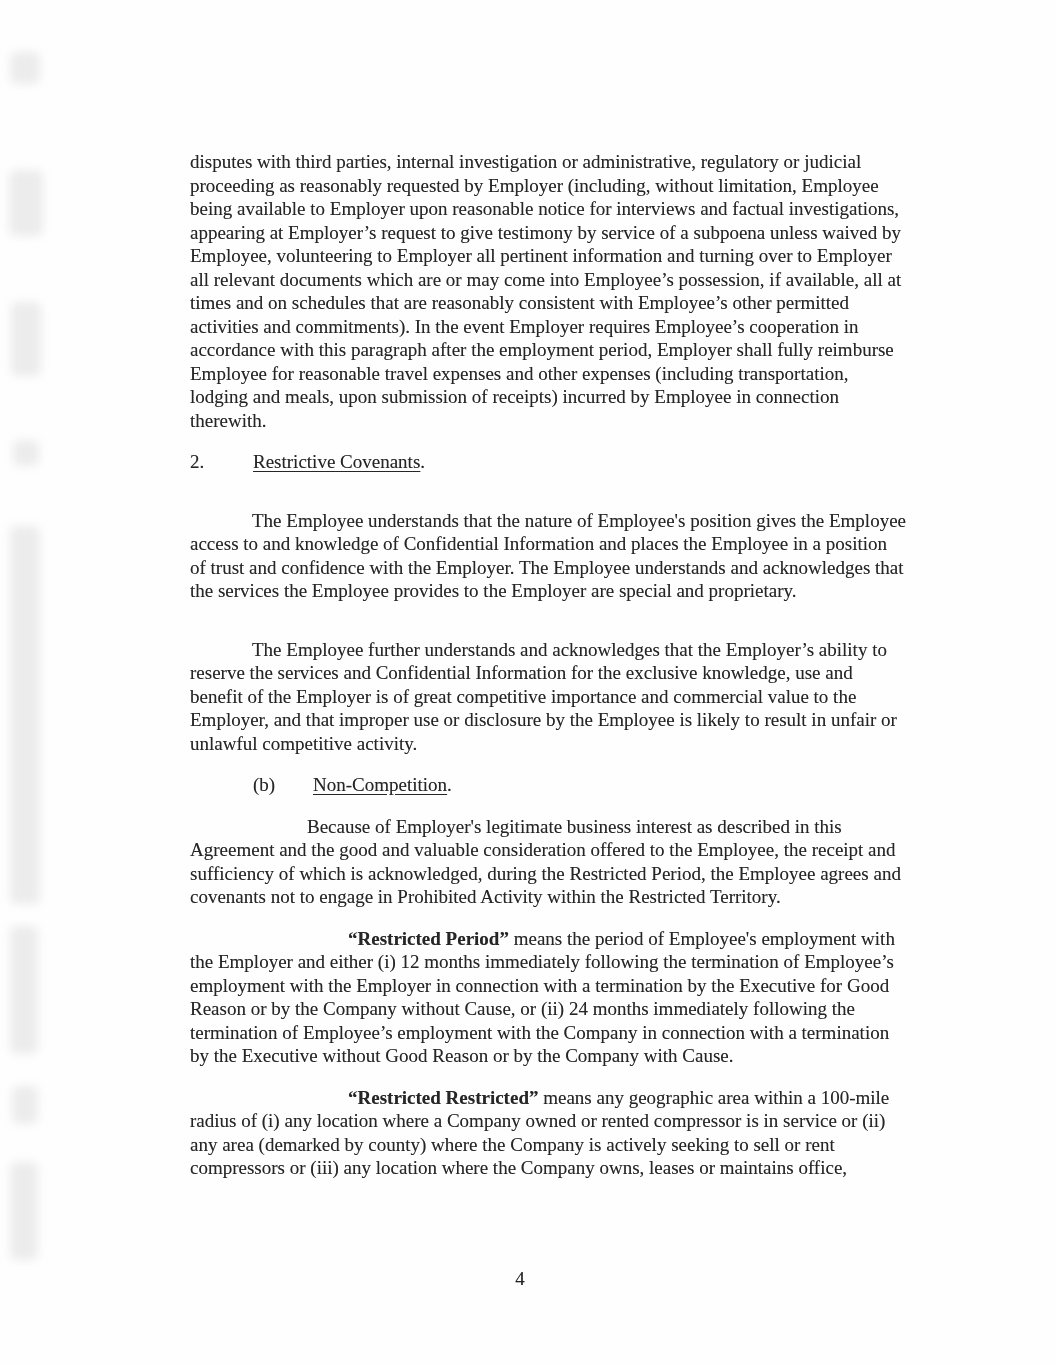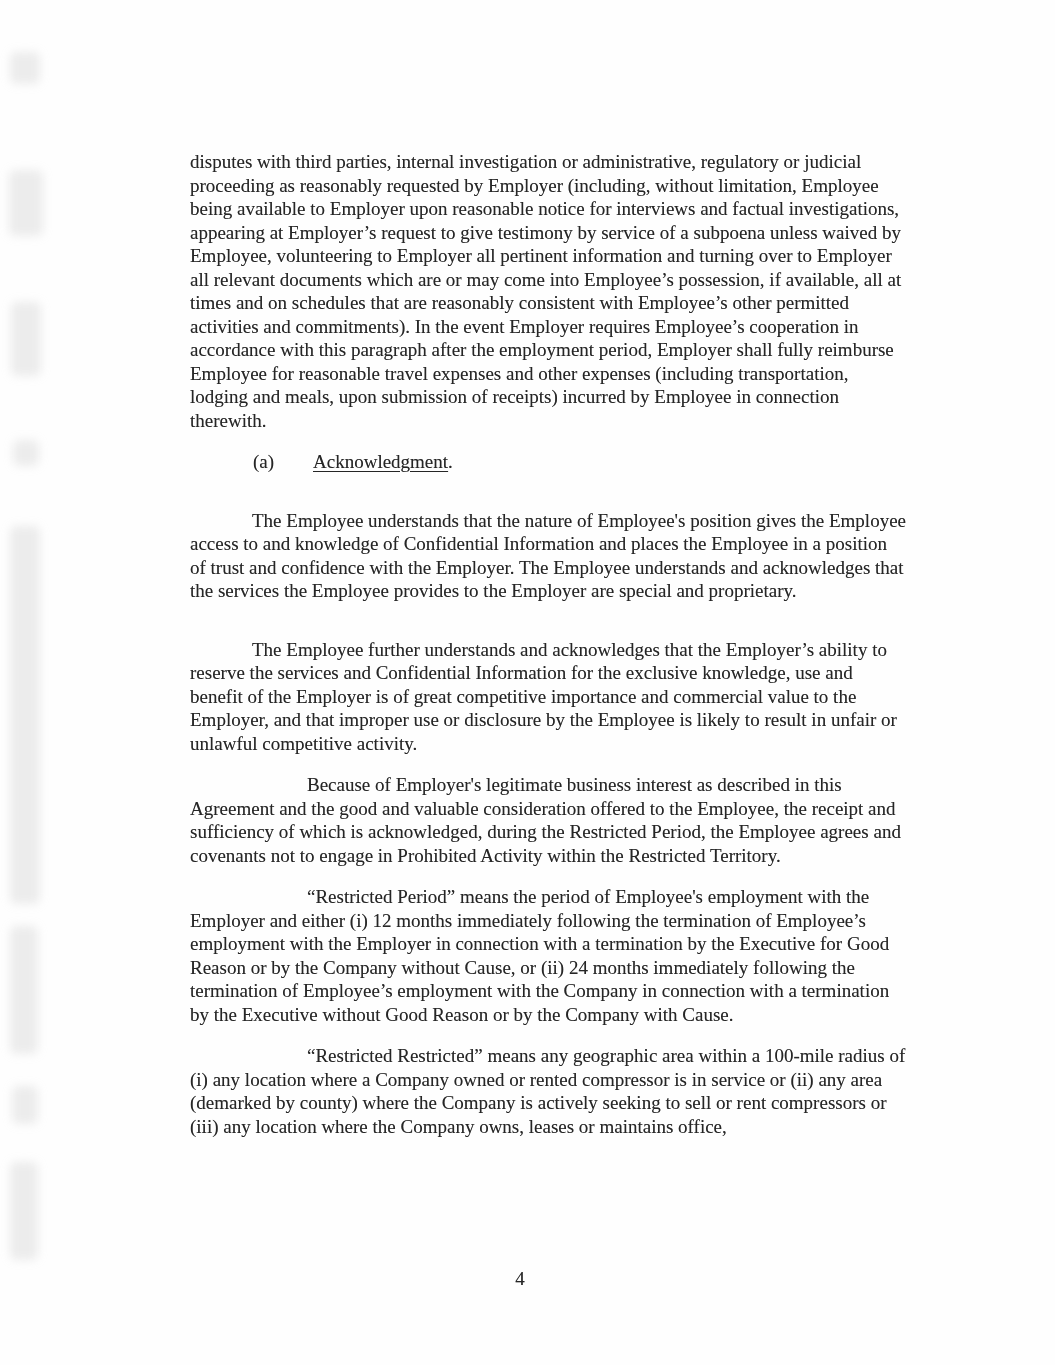--- a/index.html
+++ b/index.html
@@ -48,21 +48,21 @@
     margin: 0 0 18px 63px;
   }
   .subheading .num {
     display: inline-block;
     width: 60px;
   }
   .u {
     text-decoration: underline;
     text-underline-offset: 3px;
   }
-  .b { font-weight: normal; }
+  .b { font-weight: bold; margin-left: 41px; }
   .page-number {
     position: absolute;
     left: 0;
     top: 1268px;
     width: 1040px;
     text-align: center;
     font-size: 19px;
     text-shadow: 0 0 0.6px rgba(20,20,20,0.35);
   }
 </style>
@@ -77,27 +77,28 @@
   <div class="scan-artifact" style="left:13px; top:440px; width:26px; height:26px;"></div>
   <div class="scan-artifact" style="left:10px; top:526px; width:30px; height:378px;"></div>
   <div class="scan-artifact" style="left:10px; top:926px; width:28px; height:128px;"></div>
   <div class="scan-artifact" style="left:12px; top:1086px; width:26px; height:38px;"></div>
   <div class="scan-artifact" style="left:10px; top:1162px; width:28px; height:98px;"></div>
 
   <div class="content">
 
     <p class="para">disputes with third parties, internal investigation or administrative, regulatory or judicial proceeding as reasonably requested by Employer (including, without limitation, Employee being available to Employer upon reasonable notice for interviews and factual investigations, appearing at Employer’s request to give testimony by service of a subpoena unless waived by Employee, volunteering to Employer all pertinent information and turning over to Employer all relevant documents which are or may come into Employee’s possession, if available, all at times and on schedules that are reasonably consistent with Employee’s other permitted activities and commitments).  In the event Employer requires Employee’s cooperation in accordance with this paragraph after the employment period, Employer shall fully reimburse Employee for reasonable travel expenses and other expenses (including transportation, lodging and meals, upon submission of receipts) incurred by Employee in connection therewith.</p>
 
+    <p class="heading"><span class="num">2.</span><span class="u">Restrictive Covenants</span><span>.</span></p>
 
-    <p class="subheading"><span class="num">(a)</span><span class="u">Acknowledgment</span><span>.</span></p>
 
     <p class="para indent-1">The Employee understands that the nature of Employee's position gives the Employee access to and knowledge of Confidential Information and places the Employee in a position of trust and confidence with the Employer. The Employee understands and acknowledges that the services the Employee provides to the Employer are special and proprietary.</p>
 
     <p class="para indent-1">The Employee further understands and acknowledges that the Employer’s ability to reserve the services and Confidential Information for the exclusive knowledge, use and benefit of the Employer is of great competitive importance and commercial value to the Employer, and that improper use or disclosure by the Employee is likely to result in unfair or unlawful competitive activity.</p>
 
+    <p class="subheading"><span class="num">(b)</span><span class="u">Non-Competition</span><span>.</span></p>
 
     <p class="para indent-2">Because of Employer's legitimate business interest as described in this Agreement and the good and valuable consideration offered to the Employee, the receipt and sufficiency of which is acknowledged, during the Restricted Period, the Employee agrees and covenants not to engage in Prohibited Activity within the Restricted Territory.</p>
 
     <p class="para indent-2"><span class="b">“Restricted Period”</span><span> means the period of Employee's employment with the Employer and either (i) 12 months immediately following the termination of Employee’s employment with the Employer in connection with a termination by the Executive for Good Reason or by the Company without Cause, or (ii) 24 months immediately following the termination of Employee’s employment with the Company in connection with a termination by the Executive without Good Reason or by the Company with Cause.</span></p>
 
     <p class="para indent-2"><span class="b">“Restricted Restricted”</span><span> means any geographic area within a 100-mile radius of (i) any location where a Company owned or rented compressor is in service or (ii) any area (demarked by county) where the Company is actively seeking to sell or rent compressors or (iii) any location where the Company owns, leases or maintains office,</span></p>
 
   </div>
 
   <div class="page-number">4</div>

